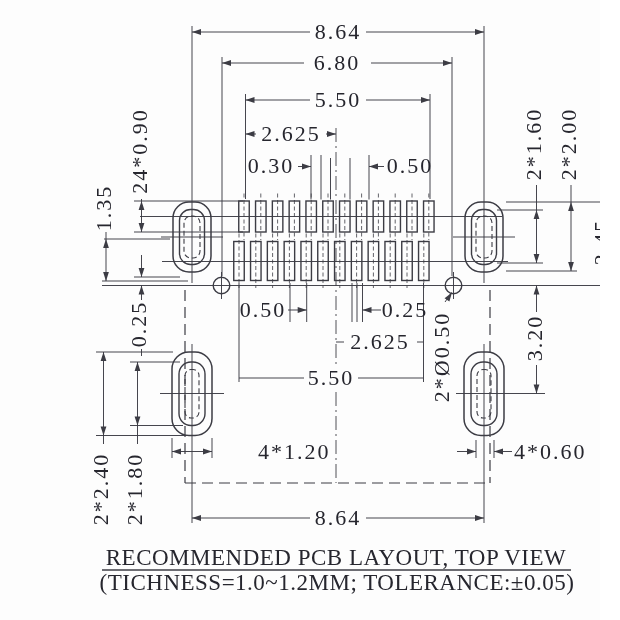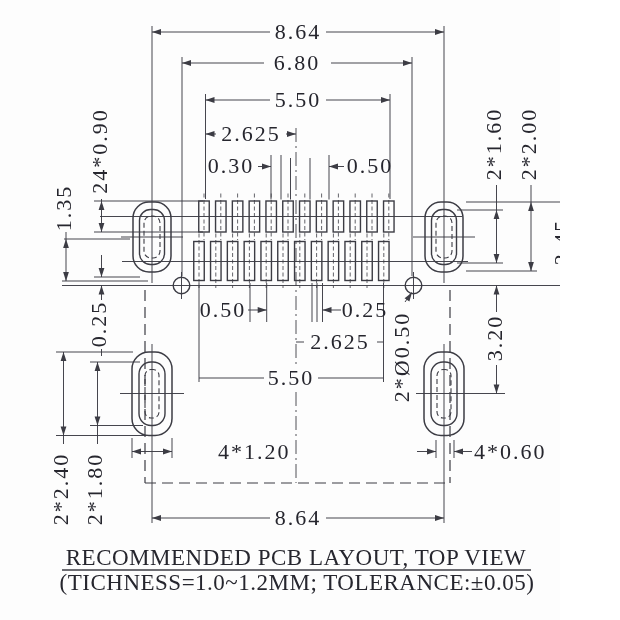--- a/index.html
+++ b/index.html
@@ -1,17 +1,17 @@
 <!DOCTYPE html>
 <html><head>
 <meta charset="utf-8">
 <style>
   html,body{margin:0;padding:0;background:#fff;}
   .page{position:relative;width:560px;height:620px;background:#fdfdfd;overflow:hidden;
-        font-family:"Liberation Serif", serif;}
+        font-family:"Liberation Serif", serif;padding-left:40px;}
   svg{display:block}
   .dline{stroke:#3c3c44;fill:none;}
   text{fill:#26262e;}
   .dimtxt{font-size:22px;letter-spacing:2px;}
   .titletxt{font-size:23px;letter-spacing:0.5px;}
   .tbg{fill:#fdfdfd;stroke:none;}
 </style>
 </head>
 <body>
 

